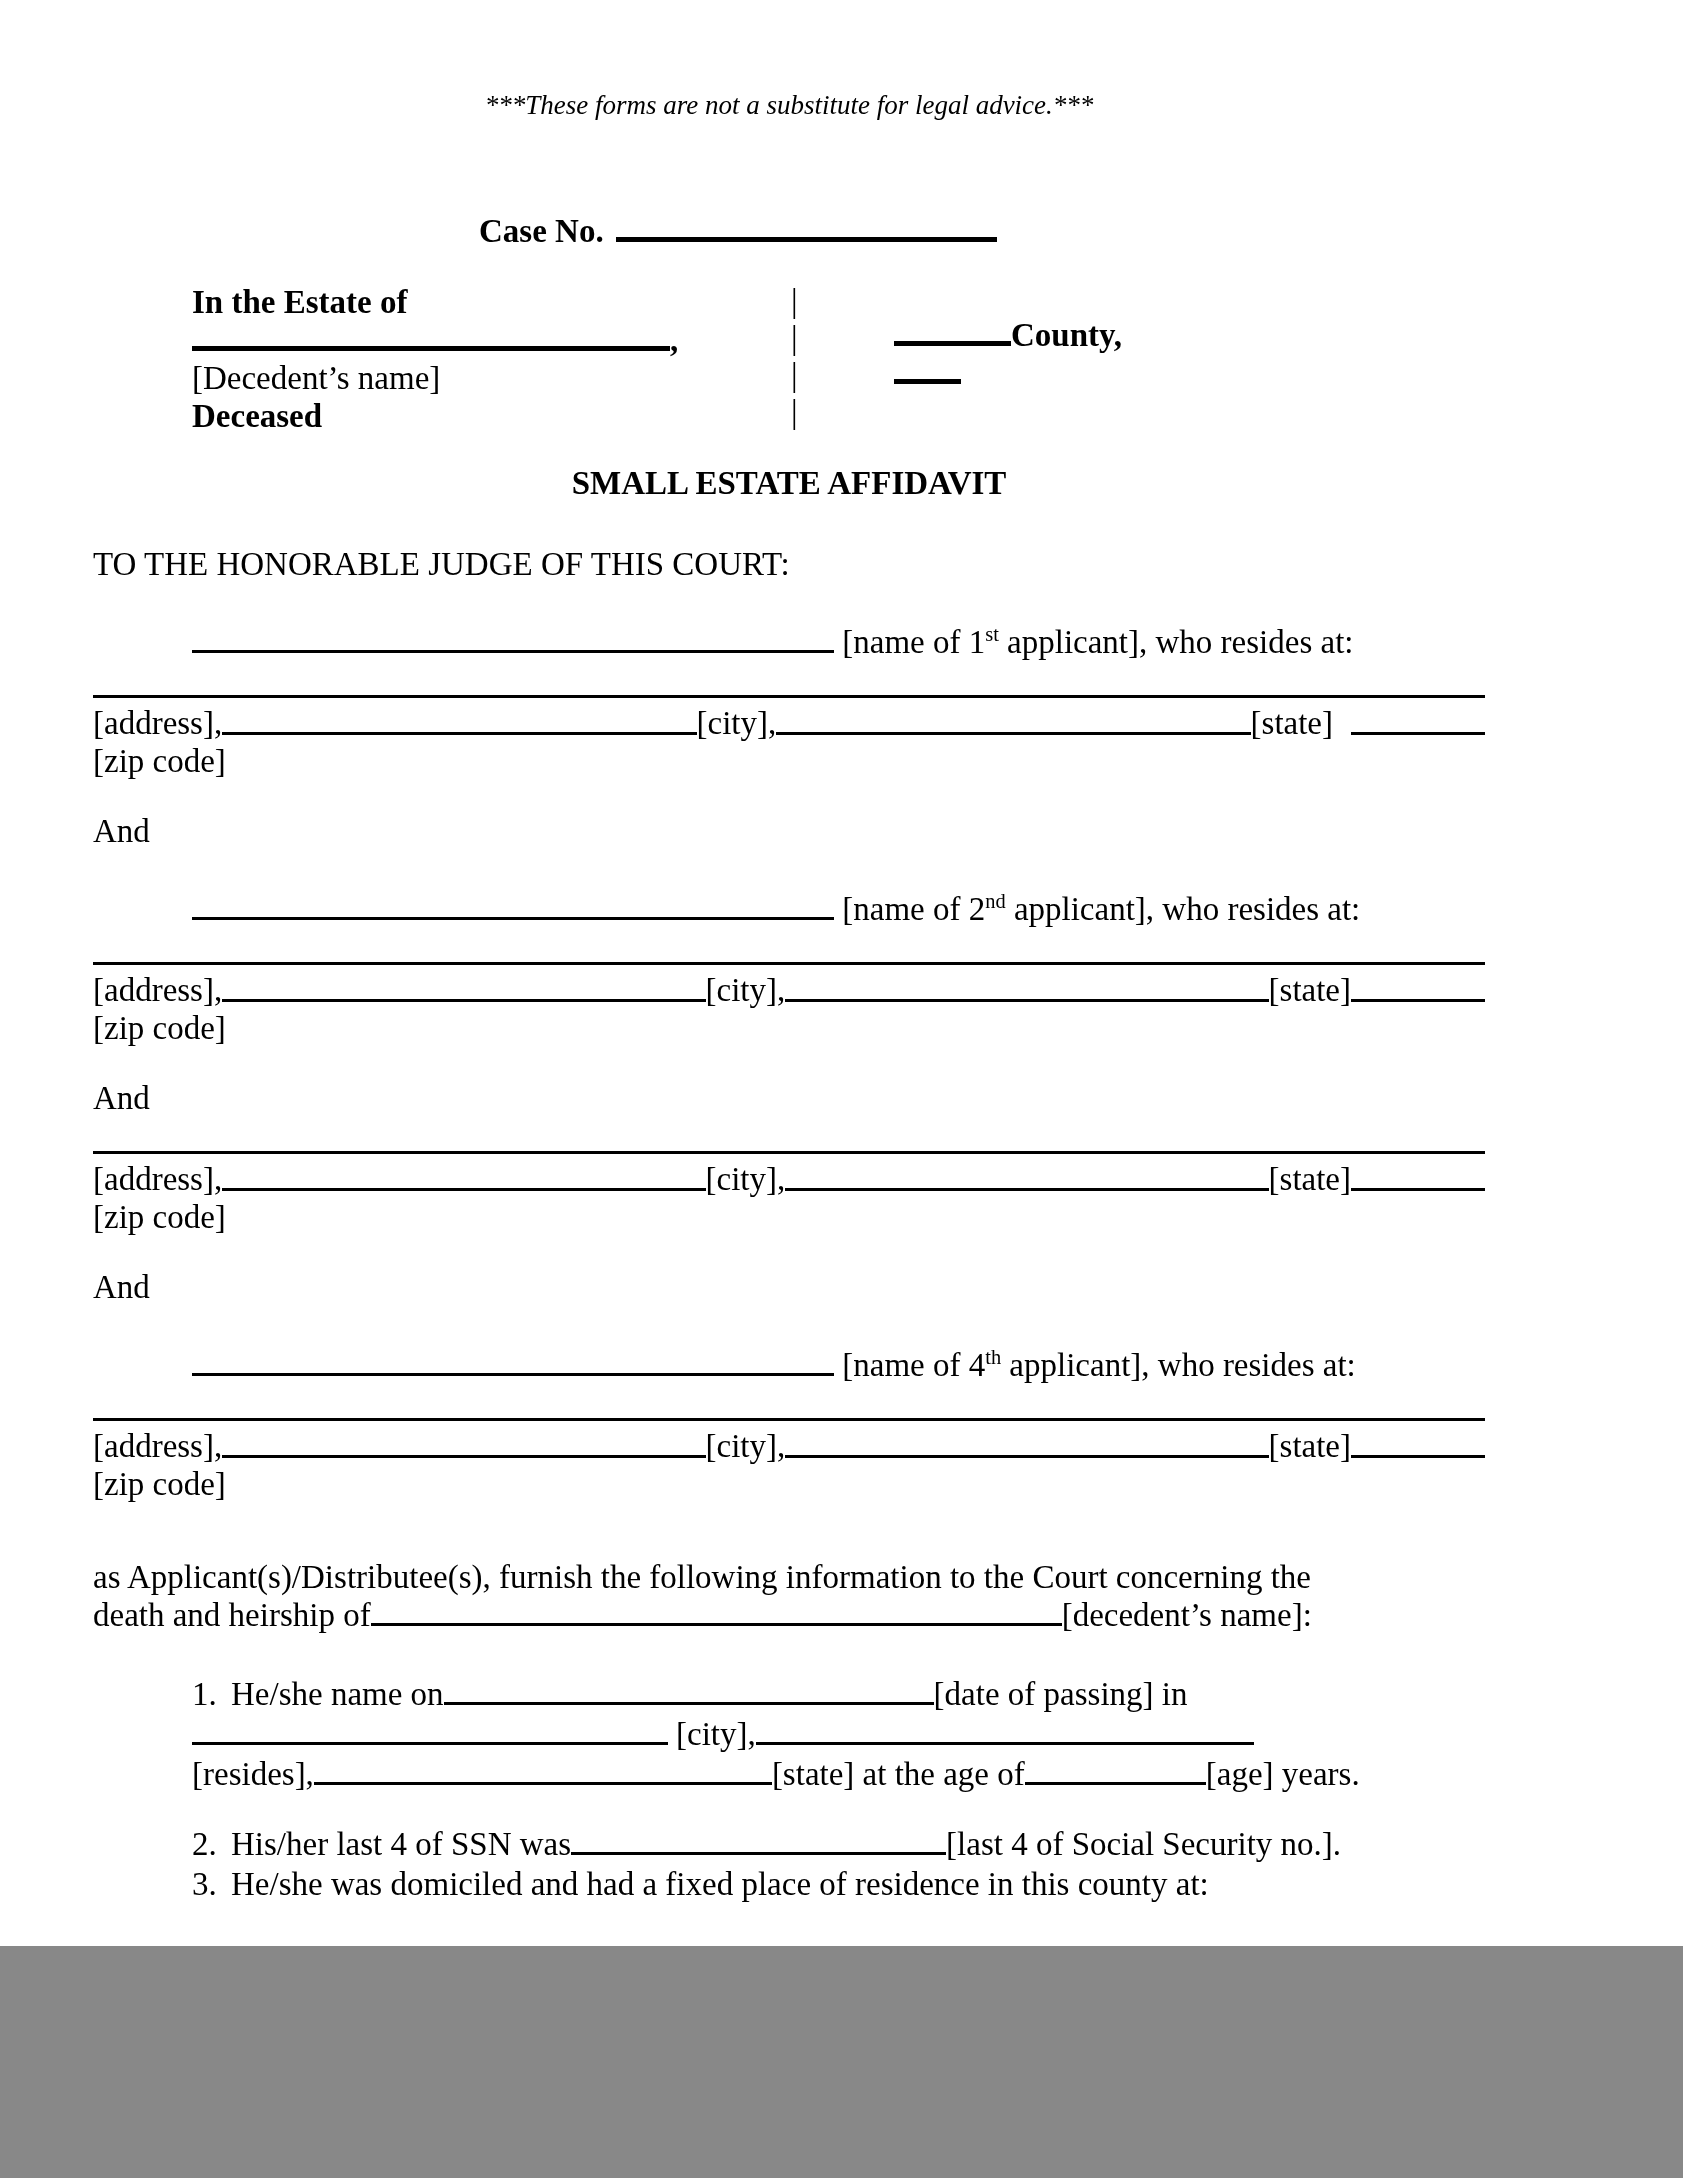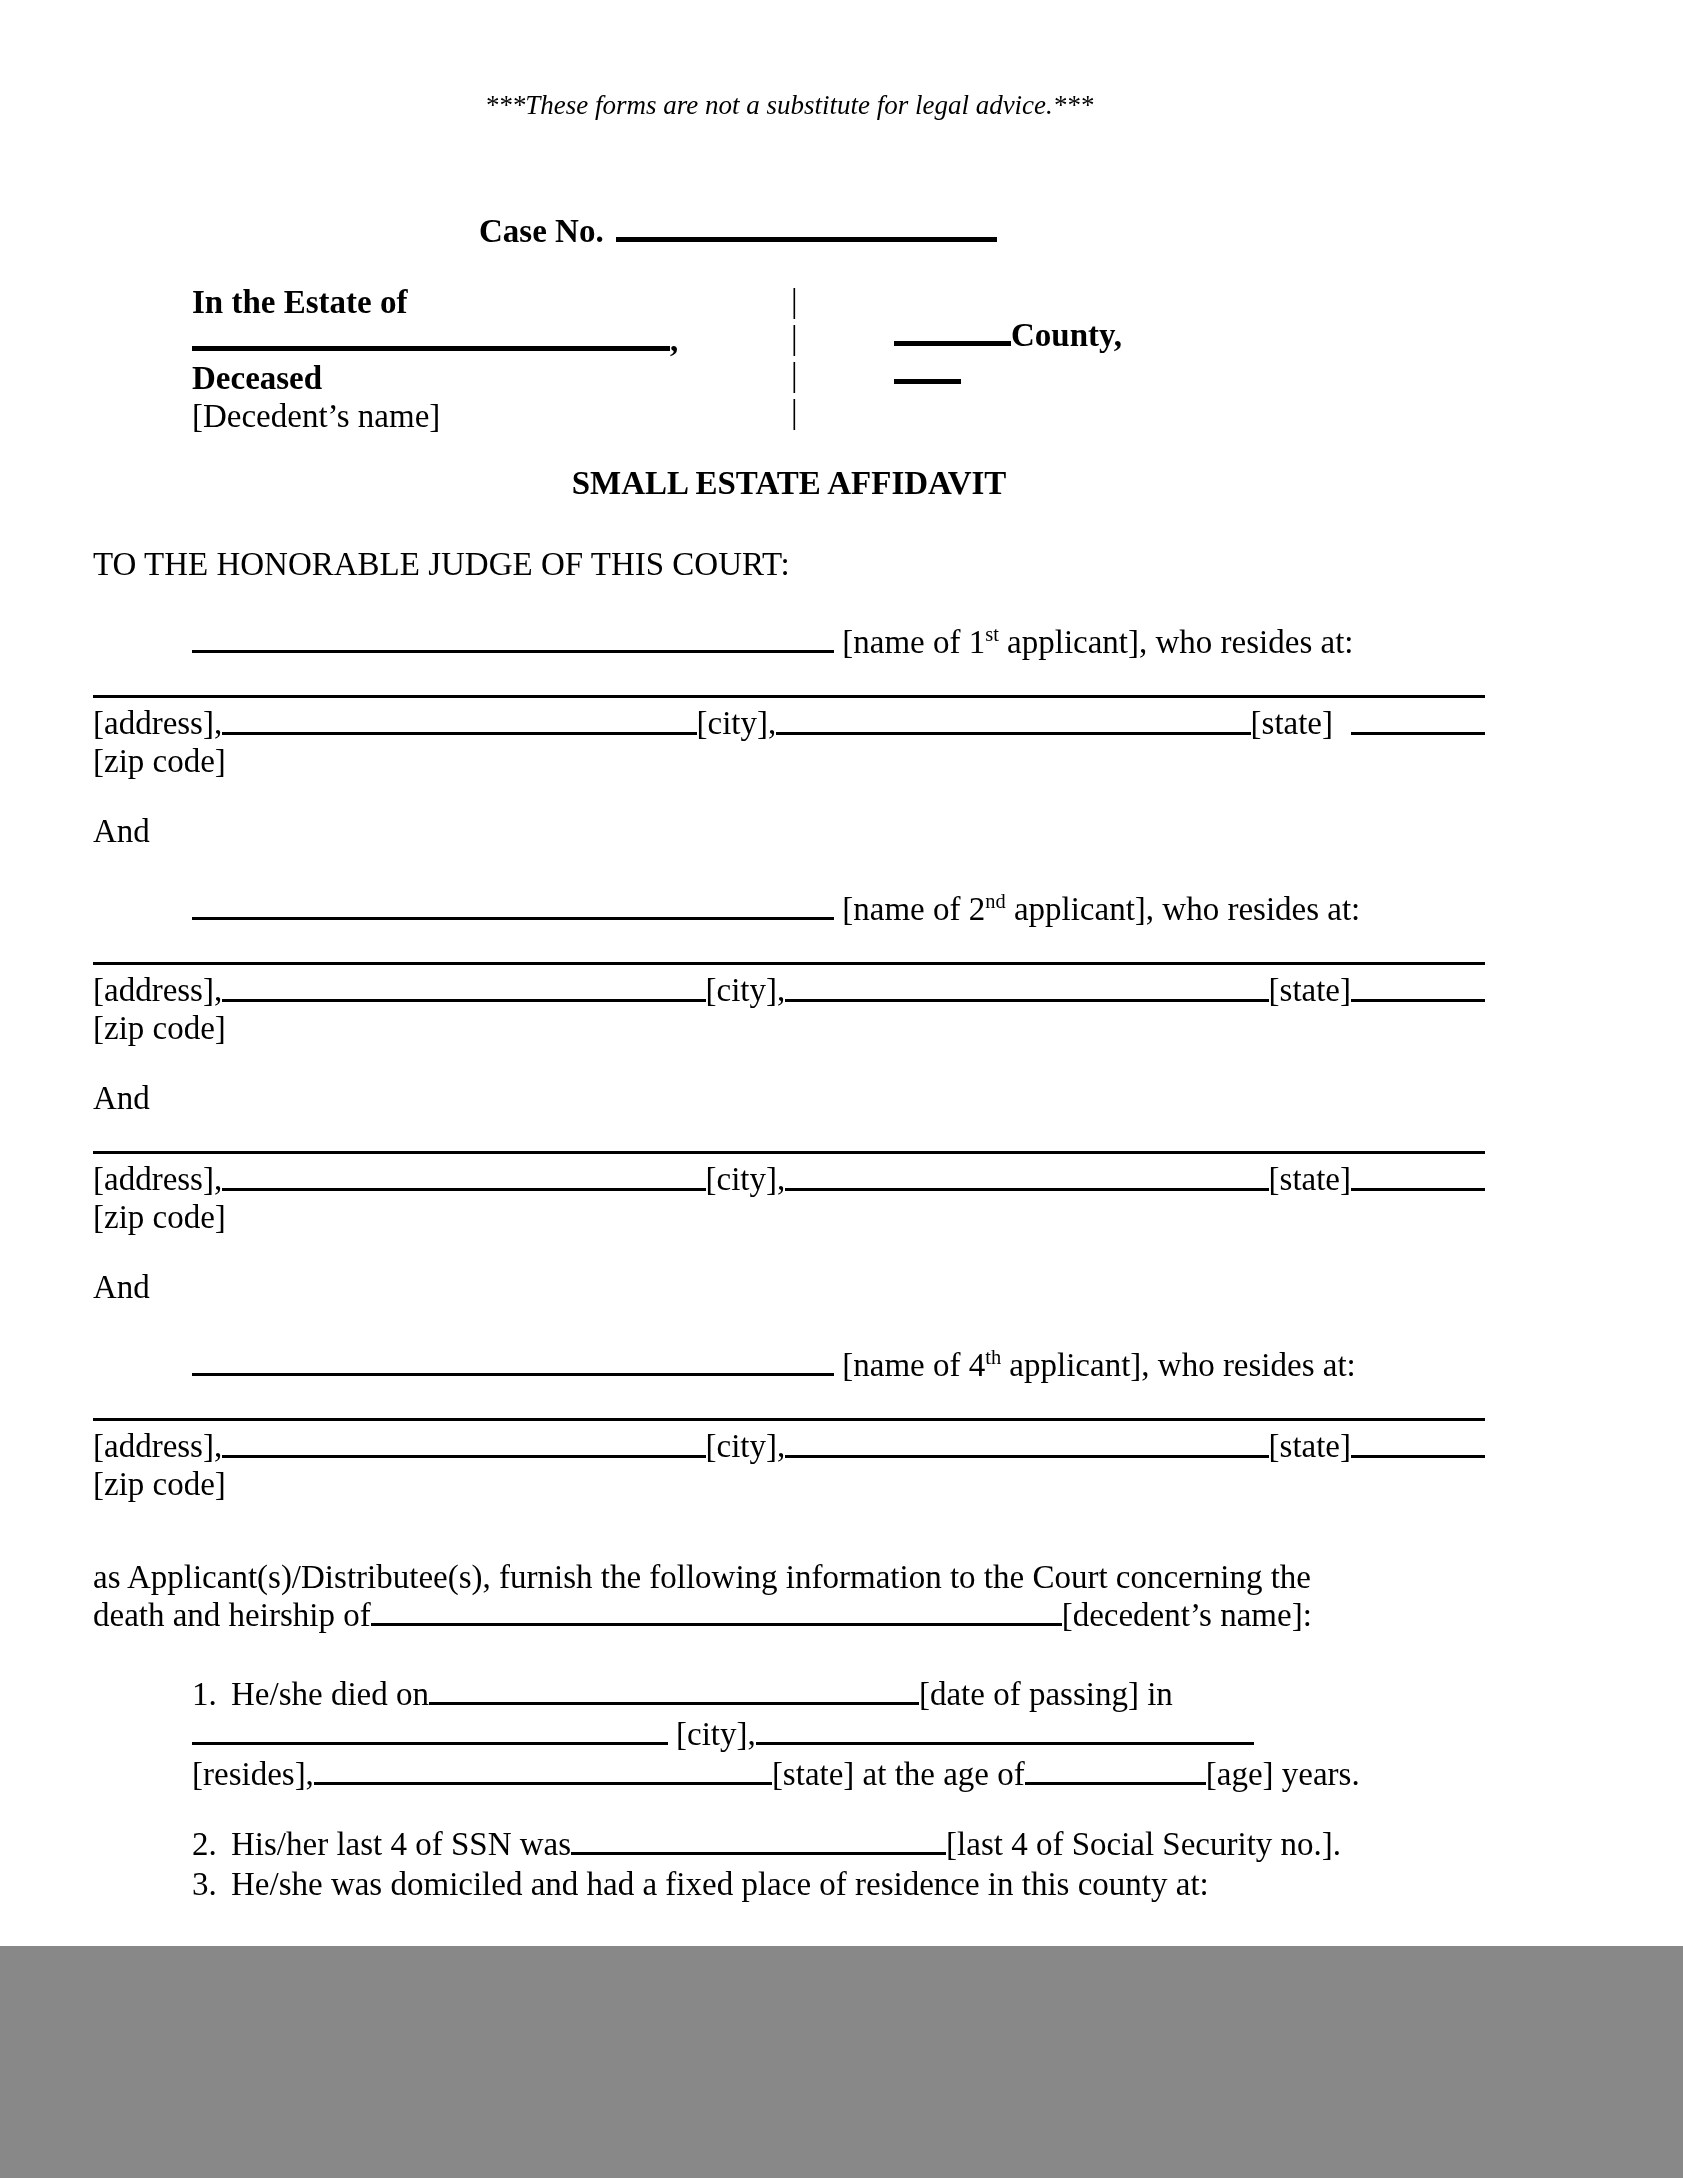--- a/index.html
+++ b/index.html
@@ -68,22 +68,22 @@
   <div class="case-row">
     <span class="b">Case No.</span><span class="bl bl5" style="width:381px;"></span>
   </div>
 
   <div class="caption">
     <div class="cap-left">
       <div class="cap-row b">In the Estate of</div>
       <div class="cap-row">
         <span class="bl bl5" style="width:478px;"></span><span class="b">,</span>
       </div>
+      <div class="cap-row">[Decedent’s name]</div>
       <div class="cap-row b">Deceased</div>
-      <div class="cap-row">[Decedent’s name]</div>
     </div>
     <div class="cap-div">
       <span>|</span>
       <span>|</span>
       <span>|</span>
       <span>|</span>
     </div>
     <div class="cap-right">
       <div class="cap-row county-row">
         <span class="bl bl5" style="width:117px;"></span><span class="b">County,</span>
@@ -174,21 +174,21 @@
 
   <div class="intro">
     <div class="intro-l1">as Applicant(s)/Distributee(s), furnish the following information to the Court concerning the</div>
     <div>
       <span>death and heirship of</span><span class="bl" style="width:691px;"></span><span>[decedent’s name]:</span>
     </div>
   </div>
 
   <div class="item item1">
     <div>
-      <span class="inum">1.</span><span>He/she died on</span><span class="bl" style="width:490px;"></span><span>[date of passing] in</span>
+      <span class="inum">1.</span><span>He/she name on</span><span class="bl" style="width:490px;"></span><span>[date of passing] in</span>
     </div>
     <div>
       <span class="bl" style="width:476px;"></span><span class="sp8">[city],</span><span class="bl" style="width:498px;"></span>
     </div>
     <div>
       <span>[resides],</span><span class="bl" style="width:458px;"></span><span>[state] at the age of</span><span class="bl" style="width:181px;"></span><span>[age] years.</span>
     </div>
   </div>
 
   <div class="item item2">

